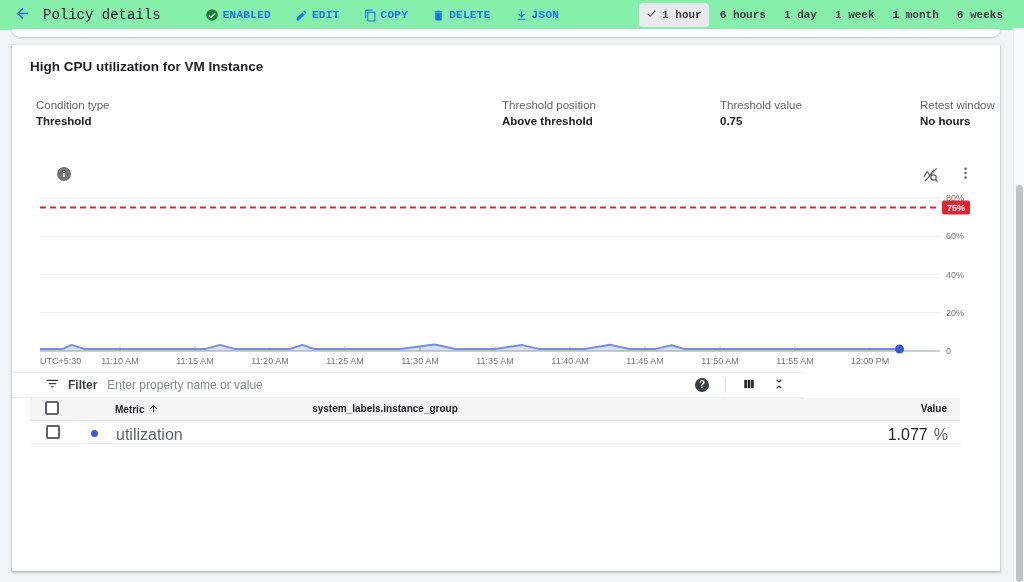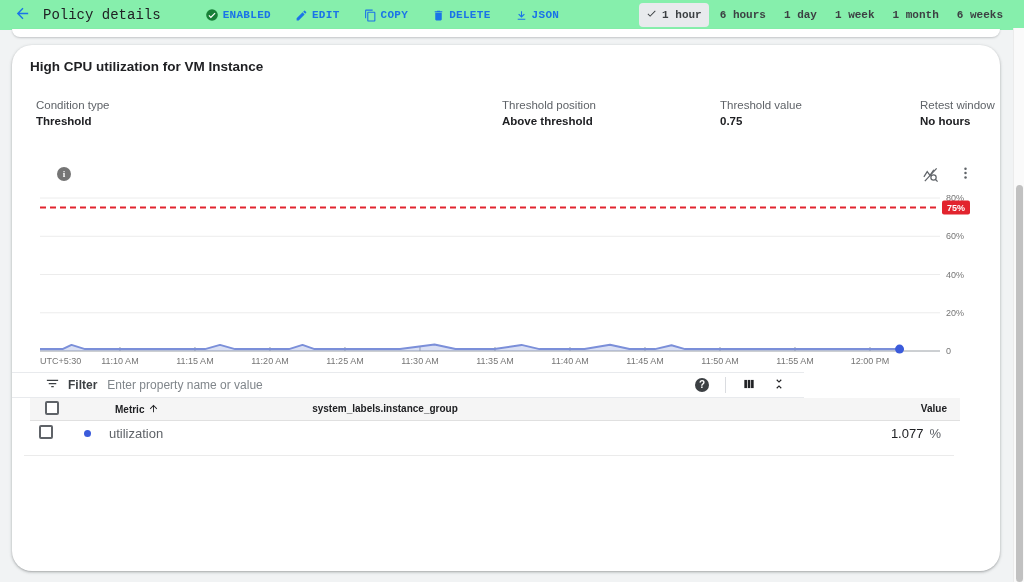--- a/index.html
+++ b/index.html
@@ -16,21 +16,21 @@
             color:#1a73e8; font-family:inherit; font-size:11px; font-weight:bold; letter-spacing:.3px; margin-right:24px; }
   .tb-act svg { display:block; }
   .time-group { margin-left:auto; display:flex; align-items:center; gap:4px; }
   .time-item { background:none; border:none; cursor:pointer; font-family:inherit; font-size:11px; font-weight:bold;
                color:#3c4043; padding:5px 7px; border-radius:4px; display:flex; align-items:center; gap:5px; white-space:nowrap; }
   .time-item.selected { background:#e8eaed; }
 
   
   .card-remnant { position:absolute; left:12px; top:29px; width:988px; height:8px; background:#fff;
                   border-radius:0 0 8px 8px; box-shadow:0 1px 2px rgba(60,64,67,.25); }
-  .card { position:absolute; left:12px; top:45px; width:988px; height:526px; background:#fff; border-radius:20px;
+  .card { position:absolute; left:12px; top:45px; width:988px; height:526px; background:#fff; border-radius:0;
           box-shadow:0 1px 2px rgba(60,64,67,.3), 0 1px 3px 1px rgba(60,64,67,.12); }
 
   .cond-title { position:absolute; left:18px; top:14px; font-size:13.5px; font-weight:bold; color:#202124; }
   .cond-field { position:absolute; top:54px; }
   .cond-field .lab { font-size:11.5px; color:#5f6368; margin-bottom:4px; }
   .cond-field .val { font-size:11.5px; color:#202124; font-weight:bold; }
   .cf1 { left:24px; } .cf2 { left:223px; } .cf3 { left:490px; } .cf4 { left:708px; } .cf5 { left:908px; }
 
   
   .info-icon { position:absolute; left:45px; top:122px; width:14px; height:14px; border-radius:50%;
@@ -50,22 +50,22 @@
   .filter-input { flex:1; border:none; outline:none; font-family:inherit; font-size:12px; color:#202124; background:transparent; }
   .filter-input::placeholder { color:#80868b; }
   .fb-icon-btn { background:none; border:none; cursor:pointer; display:flex; align-items:center; margin-left:16px; }
   .fb-divider { width:1px; height:16px; background:#dadce0; margin-left:16px; }
   .help-circle { width:14px; height:14px; border-radius:50%; background:#3c4043; color:#fff; font-size:10px;
                  font-weight:bold; text-align:center; line-height:14px; }
 
   
   .tbl-header { position:absolute; left:18px; top:353px; width:930px; height:23px; background:#f5f5f5;
                 border-bottom:1px solid #e0e0e0; font-size:10px; font-weight:bold; color:#202124; }
-  .tbl-row { position:absolute; left:12px; top:377px; width:930px; height:34px; background:#fff;
-             border-bottom:1px solid #ebebeb; font-size:13px; }
+  .tbl-row { position:absolute; left:19px; top:377px; width:930px; height:22px; background:#fff;
+             border-bottom:1px solid #ebebeb; font-size:16px; }
   .cbx { position:absolute; width:14px; height:14px; border:2px solid #5f6368; border-radius:2px; background:#fff; cursor:pointer; }
   .hdr-metric { position:absolute; left:85px; top:5px; display:flex; align-items:center; gap:4px; }
   .hdr-group  { position:absolute; left:230px; top:5px; width:250px; text-align:center; }
   .hdr-value  { position:absolute; right:13px; top:5px; }
   .series-dot { position:absolute; left:60px; top:8px; width:7px; height:7px; border-radius:50%; }
   .cell-metric { position:absolute; left:85px; top:4px; color:#5f6368; }
   .cell-value { position:absolute; right:13px; top:4px; }
   .cell-value .num { color:#202124; }
   .cell-value .unit { color:#5f6368; margin-left:6px; }
 

